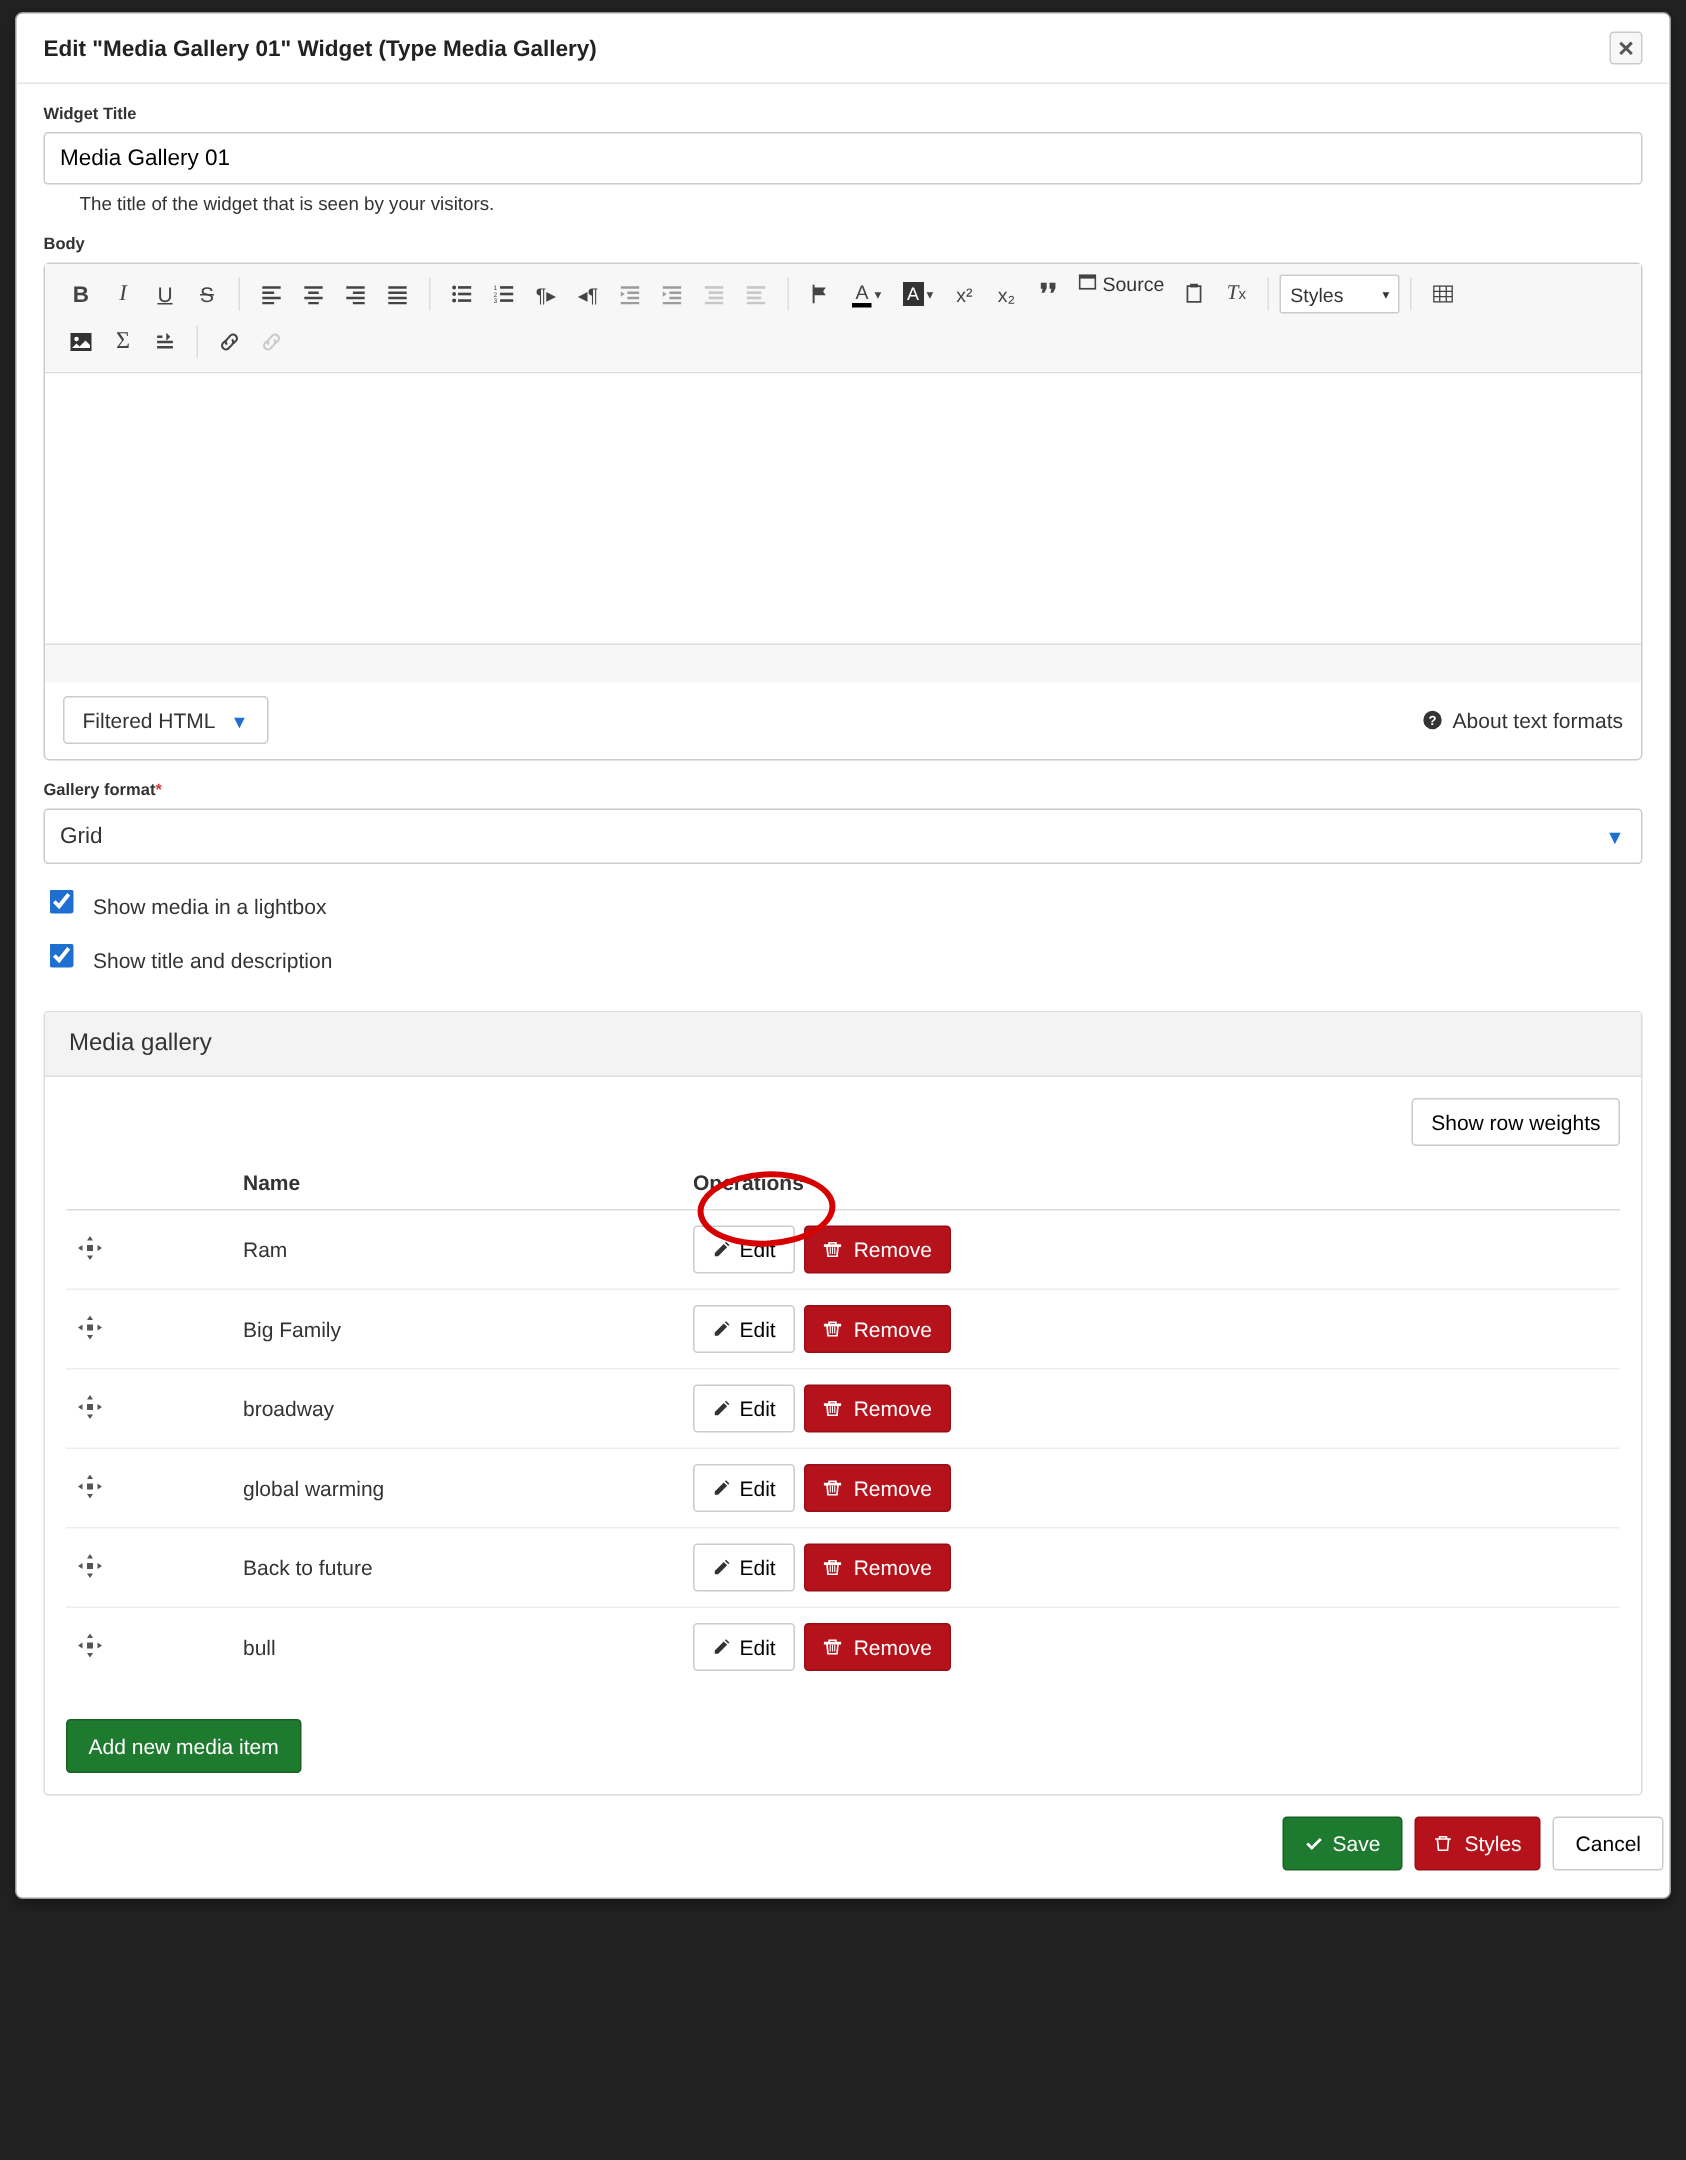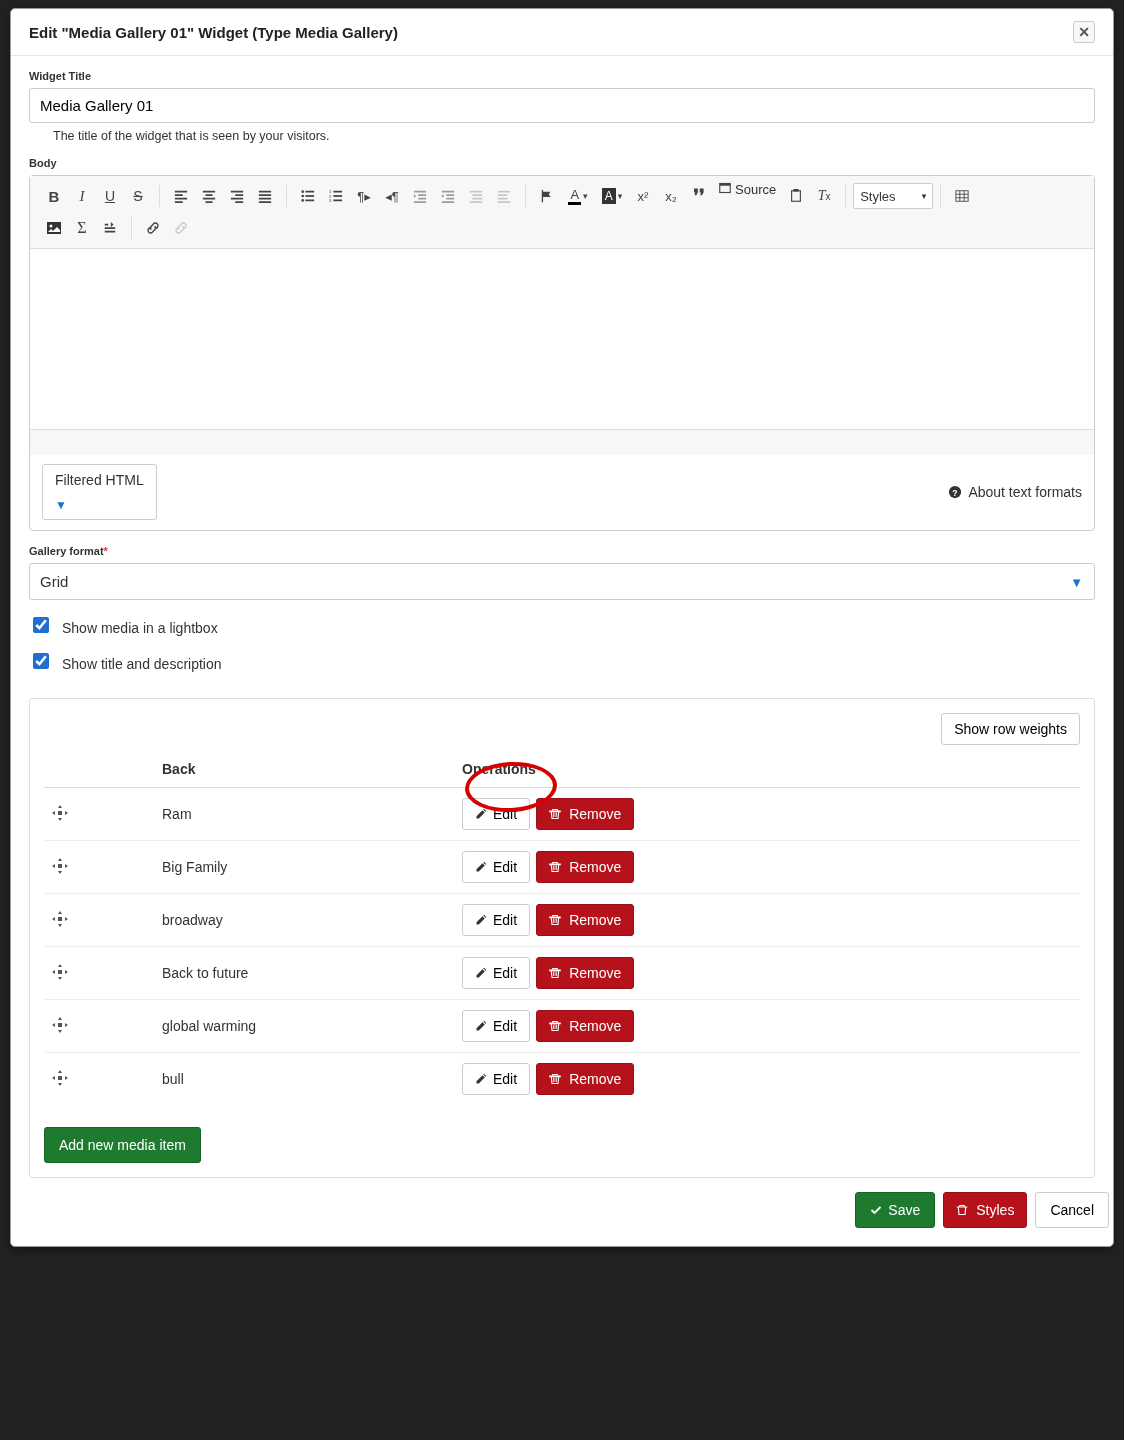--- a/index.html
+++ b/index.html
@@ -148,29 +148,28 @@
 }
 .format-row {
   display: flex;
   align-items: center;
   justify-content: space-between;
   padding: 10px 12px;
   margin-top: -1px;
 }
 .format-select {
   display: inline-flex;
-  align-items: flex-start;
+  align-items: flex-end;
   gap: 10px;
   padding: 7px 12px;
   border: 1px solid #ccc;
   border-radius: 3px;
   background: #fff;
   cursor: pointer;
   font-size: 14px;
-  flex-direction: column;
 }
 .caret-blue {
   color: #1f6fd0;
   font-size: 12px;
 }
 .about-formats {
   display: inline-flex;
   align-items: center;
   gap: 6px;
   font-size: 14px;
@@ -575,36 +574,37 @@
         <input type="checkbox" checked="" style="">
         <span>Show media in a lightbox</span>
       </div>
       <div class="checkbox-row">
         <input type="checkbox" checked="" style="">
         <span>Show title and description</span>
       </div>
 
       
       <div class="panel">
+        <div class="panel-header">Media gallery</div>
         <div class="panel-body" style="position:relative;">
           <div class="panel-top-actions">
             <button class="btn-outline">
               <span>Show row weights</span>
             </button>
           </div>
           <table class="media-table">
             <colgroup>
               <col style="width:110px;">
               <col style="width:300px;">
               <col>
             </colgroup>
             <thead>
               <tr>
                 <th></th>
-                <th>Back</th>
+                <th>Name</th>
                 <th>Operations</th>
               </tr>
             </thead>
             <tbody id="media-rows">
                 <tr>
     <td class="drag-handle">
       <span style="cursor:move;">
         <svg width="16" height="16" viewBox="0 0 16 16">
                         <path d="M8 0l2 3H6zM8 16l-2-3h4zM0 8l3-2v4zM16 8l-3 2V6zM6 6h4v4H6z" fill="#555"></path>
                       </svg>
@@ -690,21 +690,21 @@
     </td>
                 </tr>
                 <tr>
     <td class="drag-handle">
       <span style="cursor:move;">
         <svg width="16" height="16" viewBox="0 0 16 16">
                         <path d="M8 0l2 3H6zM8 16l-2-3h4zM0 8l3-2v4zM16 8l-3 2V6zM6 6h4v4H6z" fill="#555"></path>
                       </svg>
       </span>
     </td>
-    <td>Back to future</td>
+    <td>global warming</td>
     <td>
       <div class="ops-cell">
         <button class="btn-outline">
           <svg class="icon-12" viewBox="0 0 16 16">
                           <path d="M2 11l8-8 3 3-8 8H2zM11 2l1-1 3 3-1 1z" fill="#333"></path>
                         </svg>
           <span>Edit</span>
         </button>
         <button class="btn-danger">
           <svg class="icon-12" viewBox="0 0 16 16">
@@ -719,21 +719,21 @@
     </td>
                 </tr>
                 <tr>
     <td class="drag-handle">
       <span style="cursor:move;">
         <svg width="16" height="16" viewBox="0 0 16 16">
                         <path d="M8 0l2 3H6zM8 16l-2-3h4zM0 8l3-2v4zM16 8l-3 2V6zM6 6h4v4H6z" fill="#555"></path>
                       </svg>
       </span>
     </td>
-    <td>global warming</td>
+    <td>Back to future</td>
     <td>
       <div class="ops-cell">
         <button class="btn-outline">
           <svg class="icon-12" viewBox="0 0 16 16">
                           <path d="M2 11l8-8 3 3-8 8H2zM11 2l1-1 3 3-1 1z" fill="#333"></path>
                         </svg>
           <span>Edit</span>
         </button>
         <button class="btn-danger">
           <svg class="icon-12" viewBox="0 0 16 16">

